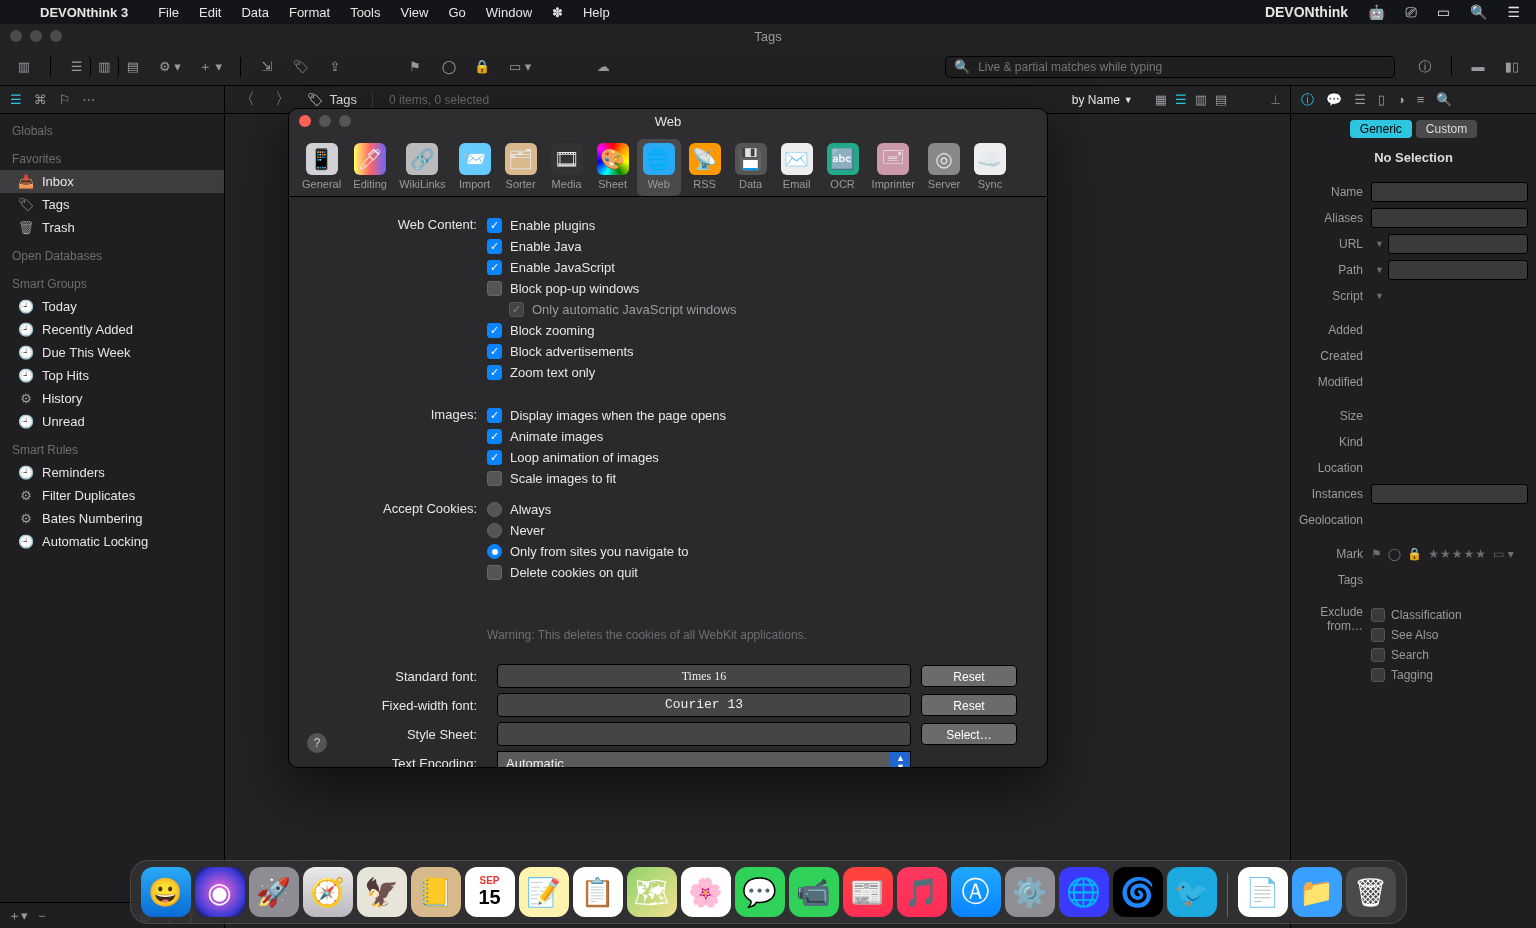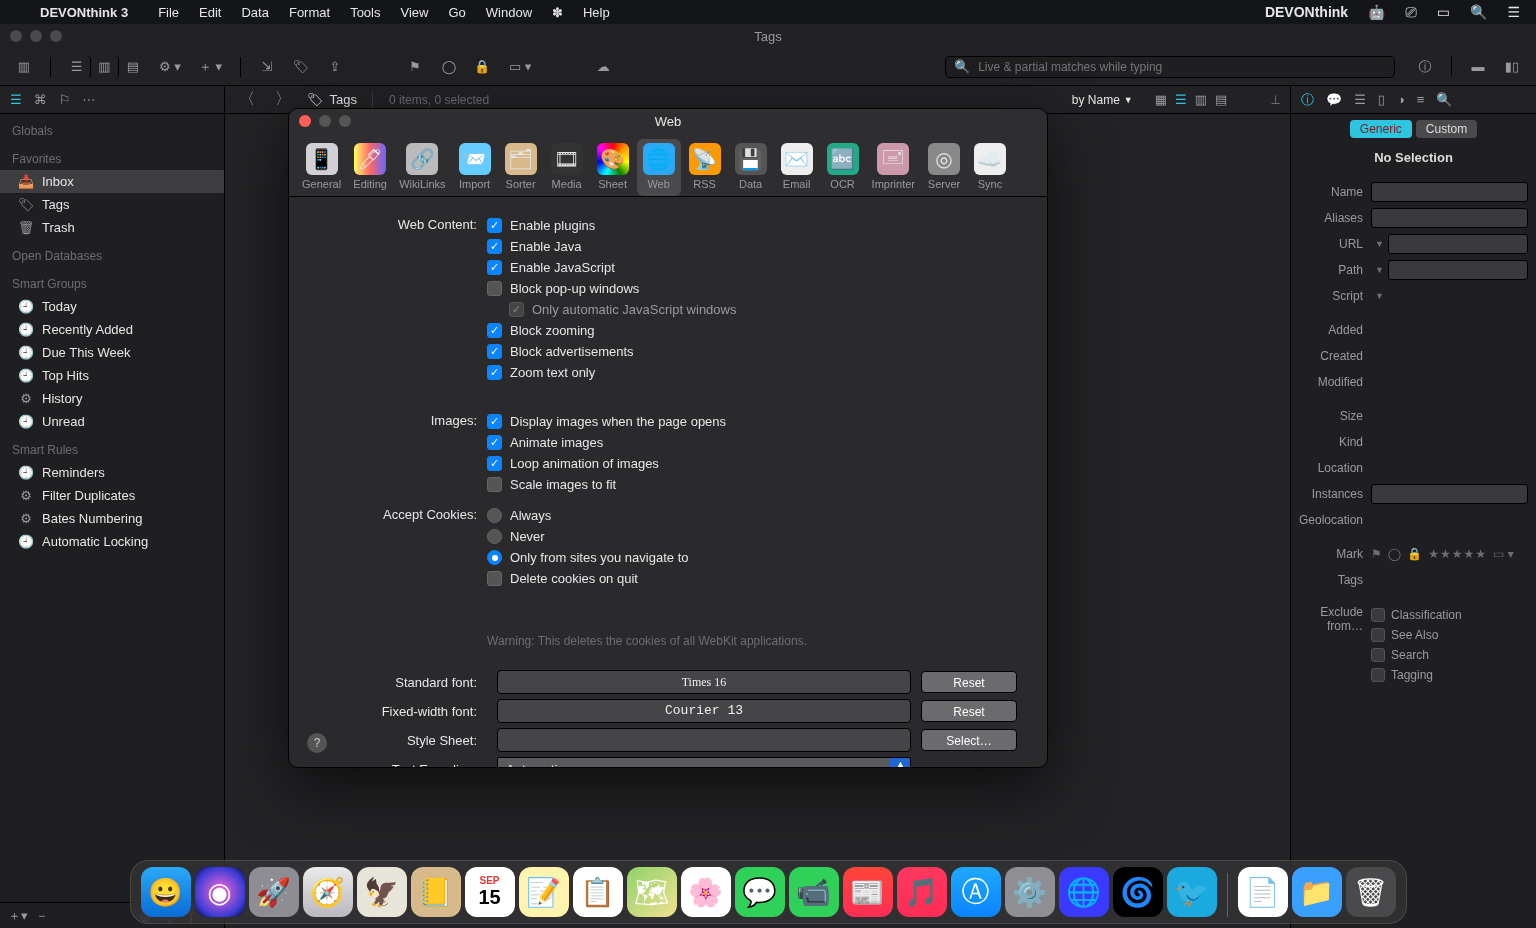--- a/index.html
+++ b/index.html
@@ -100,21 +100,21 @@
   .sb-item .ic{width:16px;text-align:center;color:var(--text-dim);font-size:13px;}
   .sb-bottom{margin-top:auto;height:26px;border-top:1px solid #000;display:flex;align-items:center;padding:0 8px;gap:8px;color:var(--text-dim);}
   .content{
     flex:1;background:#232325;display:flex;flex-direction:column;border-right:1px solid #000;position:relative;
   }
   .inspector{
     width:245px;background:var(--bg-panel);display:flex;flex-direction:column;overflow:auto;
   }
   .insp-tabs{display:flex;justify-content:center;gap:4px;padding:6px 0;}
   .pill{padding:2px 10px;border-radius:4px;font-size:12px;background:#4a4a4c;color:#ddd;}
-  .pill.active{background:var(--accent-cyan);color:#7f1d1d;}
+  .pill.active{background:var(--accent-cyan);color:#000000;}
   .nosel{text-align:center;font-weight:600;color:#ddd;padding:6px 0 14px;}
   .insp-row{display:flex;align-items:center;padding:2px 8px;height:26px;font-size:12px;}
   .insp-row .lab{width:72px;text-align:right;color:var(--text-dim);padding-right:8px;}
   .insp-row .val{flex:1;height:20px;background:var(--field);border-radius:3px;border:1px solid #000;}
   .insp-row.noval .val{background:none;border:none;}
   .insp-row .arrow{color:var(--text-dimmer);padding:0 4px;font-size:9px;}
   .insp-row.mark .icons{display:flex;gap:6px;color:var(--text-dimmer);align-items:center;}
   .insp-row.mark .stars{letter-spacing:1px;}
   .chklist{padding-left:80px;}
   .chklist .chk{display:flex;align-items:center;gap:6px;padding:3px 0;color:var(--text-dim);}
@@ -587,21 +587,21 @@
             <span class="cb checked">✓</span>
             <span>Block advertisements</span>
           </div>
           <div class="opt">
             <span class="cb checked">✓</span>
             <span>Zoom text only</span>
           </div>
         </div>
     </div>
 
-    <div class="pgroup" style="margin-top:28px">
+    <div class="pgroup" style="margin-top:22px">
       <div class="plab">Images:</div>
       <div class="popts" id="opts-images">
           <div class="opt">
             <span class="cb checked">✓</span>
             <span>Display images when the page opens</span>
           </div>
           <div class="opt">
             <span class="cb checked">✓</span>
             <span>Animate images</span>
           </div>

